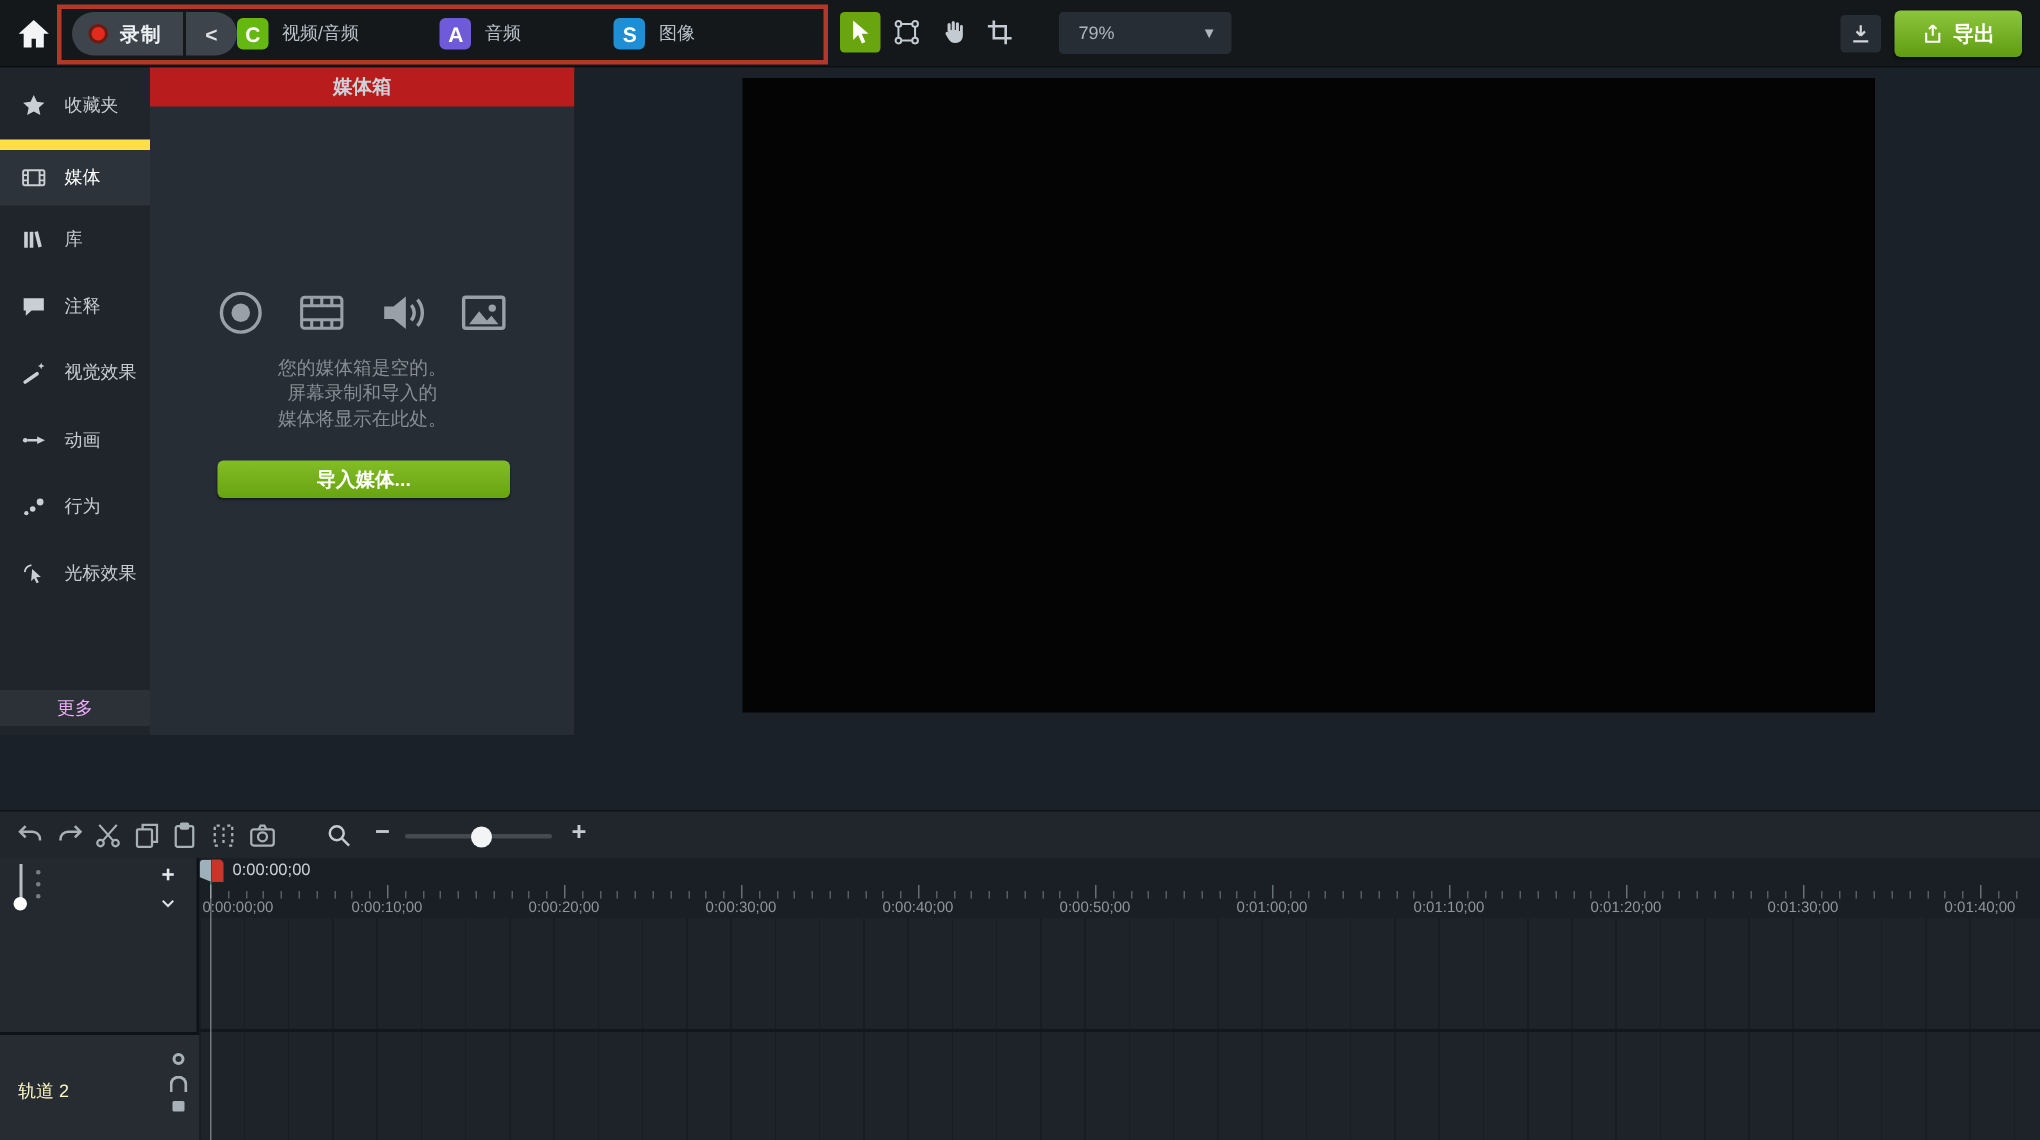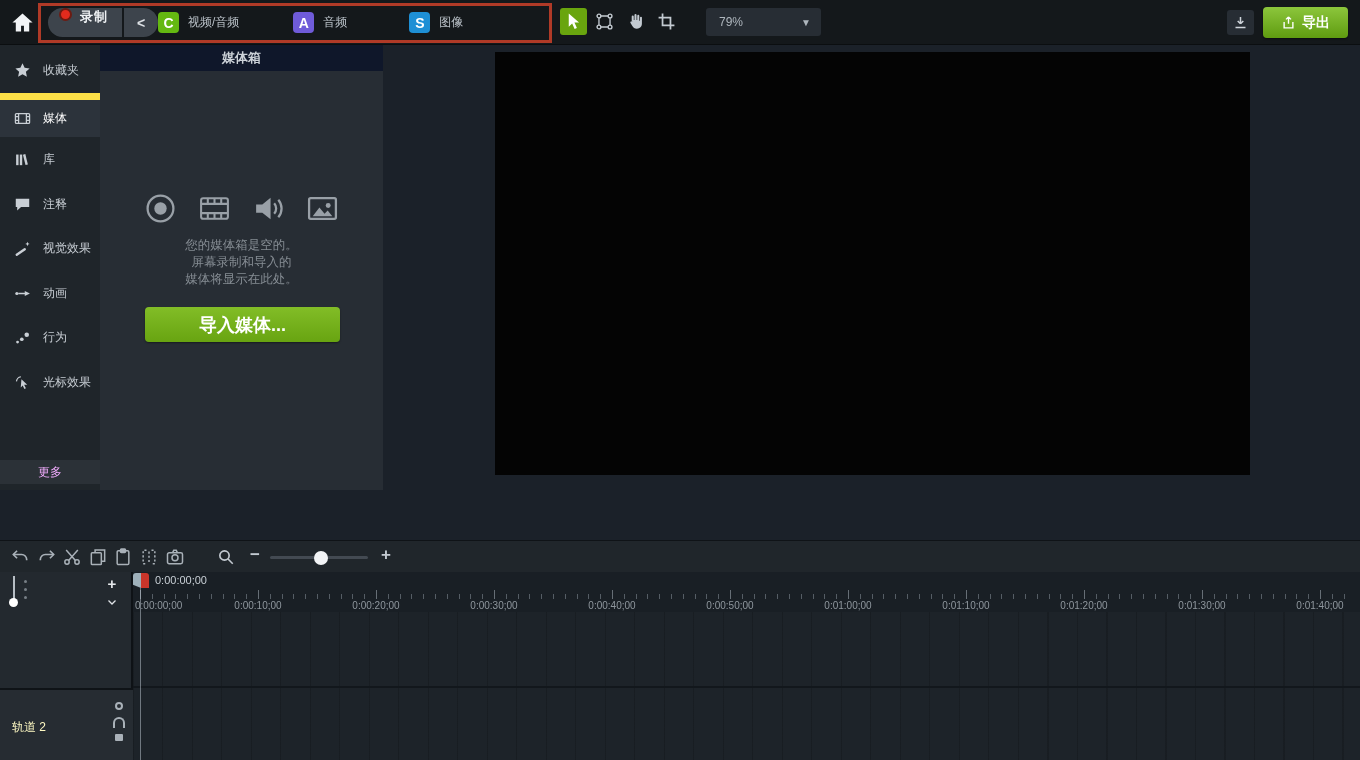--- a/index.html
+++ b/index.html
@@ -6,21 +6,21 @@
   html,body { width:1360px; height:760px; background:#14181b; }
   body { font-family:"Liberation Sans","DejaVu Sans",sans-serif; }
   #app { position:relative; width:1360px; height:760px; overflow:hidden; background:#14181b; }
   svg { width:100%; height:100%; display:block; }
 
   
   .topbar { position:absolute; left:0; top:0; width:1360px; height:45px; background:#14181b; border-bottom:1px solid #0b0e10; }
   .home-btn { position:absolute; left:11px; top:11px; width:23px; height:23px; color:#f2f4f6; cursor:pointer; }
   .highlight-box { position:absolute; left:38px; top:3px; width:514px; height:40px; border:3px solid #b03a27; pointer-events:none; z-index:5; }
   .rec-group { position:absolute; left:48px; top:8px; height:29px; display:flex; }
-  .rec-main { display:flex; align-items:flex-start; gap:8px; background:#3d444c; border-radius:15px 0 0 15px; padding:0 14px 0 11px; cursor:pointer; }
+  .rec-main { display:flex; align-items:center; gap:8px; background:#3d444c; border-radius:15px 0 0 15px; padding:0 14px 0 11px; cursor:pointer; }
   .rec-dot { width:13px; height:13px; border-radius:50%; background:#e22b1d; border:2px solid #6d1b12; }
   .rec-label { color:#eef1f3; font-size:13px; font-weight:bold; letter-spacing:1px; }
   .rec-collapse { width:34px; background:#3d444c; border-radius:0 15px 15px 0; margin-left:2px; display:flex; align-items:center; justify-content:center; color:#dfe3e7; font-size:14px; font-weight:bold; cursor:pointer; }
   #top-tabs { position:absolute; left:158px; top:0; height:45px; width:392px; display:flex; align-items:center; }
   .top-tab { display:flex; align-items:center; gap:9px; cursor:pointer; height:45px; }
   .top-tab:nth-child(1){ margin-right:54px; } .top-tab:nth-child(2){ margin-right:62px; }
   .tab-badge { width:21px; height:21px; border-radius:4px; color:#fff; font-size:14px; font-weight:bold; display:flex; align-items:center; justify-content:center; font-family:"Liberation Sans",sans-serif; }
   .tab-label { color:#b9c0c7; font-size:12px; white-space:nowrap; }
   #topbar-tools { position:absolute; left:560px; top:8px; height:28px; display:flex; gap:4px; }
   .tool-btn { width:27px; height:27px; border-radius:3px; color:#c3cad1; padding:4px; cursor:pointer; }
@@ -38,25 +38,25 @@
   .side-item { height:44.6px; display:flex; align-items:center; gap:12px; padding-left:14px; cursor:pointer; }
   .side-item.sel { background:#2c333b; border-top:7px solid #fde047; }
   .sicon { width:17px; height:17px; color:#c9cfd5; flex:none; }
   .slabel { color:#c6ccd2; font-size:12px; white-space:nowrap; }
   .side-item.sel .slabel { color:#ffffff; }
   .more-bar { position:absolute; left:0; top:460px; width:100px; height:24px; background:#2b3137; color:#f0abfc; font-size:12px; display:flex; align-items:center; justify-content:center; cursor:pointer; }
   .plus-btn { position:absolute; left:103px; top:460px; width:25px; height:24px; background:#2b3137; border-radius:2px; color:#eef1f3; font-size:16px; display:flex; align-items:center; justify-content:center; cursor:pointer; }
 
   
   .media-panel { position:absolute; left:100px; top:45px; width:283px; height:445px; background:#272d34; }
-  .media-header { position:absolute; left:0; top:0; width:283px; height:26px; background:#0f172a; color:#ccd2d8; font-size:13px; font-weight:bold; display:flex; align-items:center; justify-content:center; }
+  .media-header { position:absolute; left:0; top:0; width:283px; height:26px; background:#b91c1c; color:#ccd2d8; font-size:13px; font-weight:bold; display:flex; align-items:center; justify-content:center; }
   #media-icons { position:absolute; left:0; top:147px; width:283px; display:flex; justify-content:center; gap:21px; }
   .micon { width:33px; height:33px; color:#99a0a7; }
   #empty-text { position:absolute; left:0; top:192px; width:283px; text-align:center; color:#868d94; font-size:12.5px; line-height:17px; }
-  .import-btn { position:absolute; left:45px; top:262px; width:195px; height:35px; background:linear-gradient(#82bd27,#68a411); border-radius:4px; color:#ffffff; font-size:18px; font-weight:bold; display:flex; align-items:center; justify-content:center; cursor:pointer; box-shadow:0 1px 2px rgba(0,0,0,.4); }
+  .import-btn { position:absolute; left:45px; top:262px; width:195px; height:25px; background:linear-gradient(#82bd27,#68a411); border-radius:4px; color:#ffffff; font-size:13px; font-weight:bold; display:flex; align-items:center; justify-content:center; cursor:pointer; box-shadow:0 1px 2px rgba(0,0,0,.4); }
 
   
   .canvas-area { position:absolute; left:383px; top:45px; width:977px; height:495px; background:#1b2129; }
   .stage { position:absolute; left:112px; top:7px; width:755px; height:423px; background:#040404; }
 
   
   #playbar { position:absolute; left:0; top:490px; width:1360px; height:50px; background:#1b2129; }
 
   
   #tl-toolbar { position:absolute; left:0; top:540px; width:1360px; height:32px; background:#20262b; border-top:1px solid #0f1317; }

